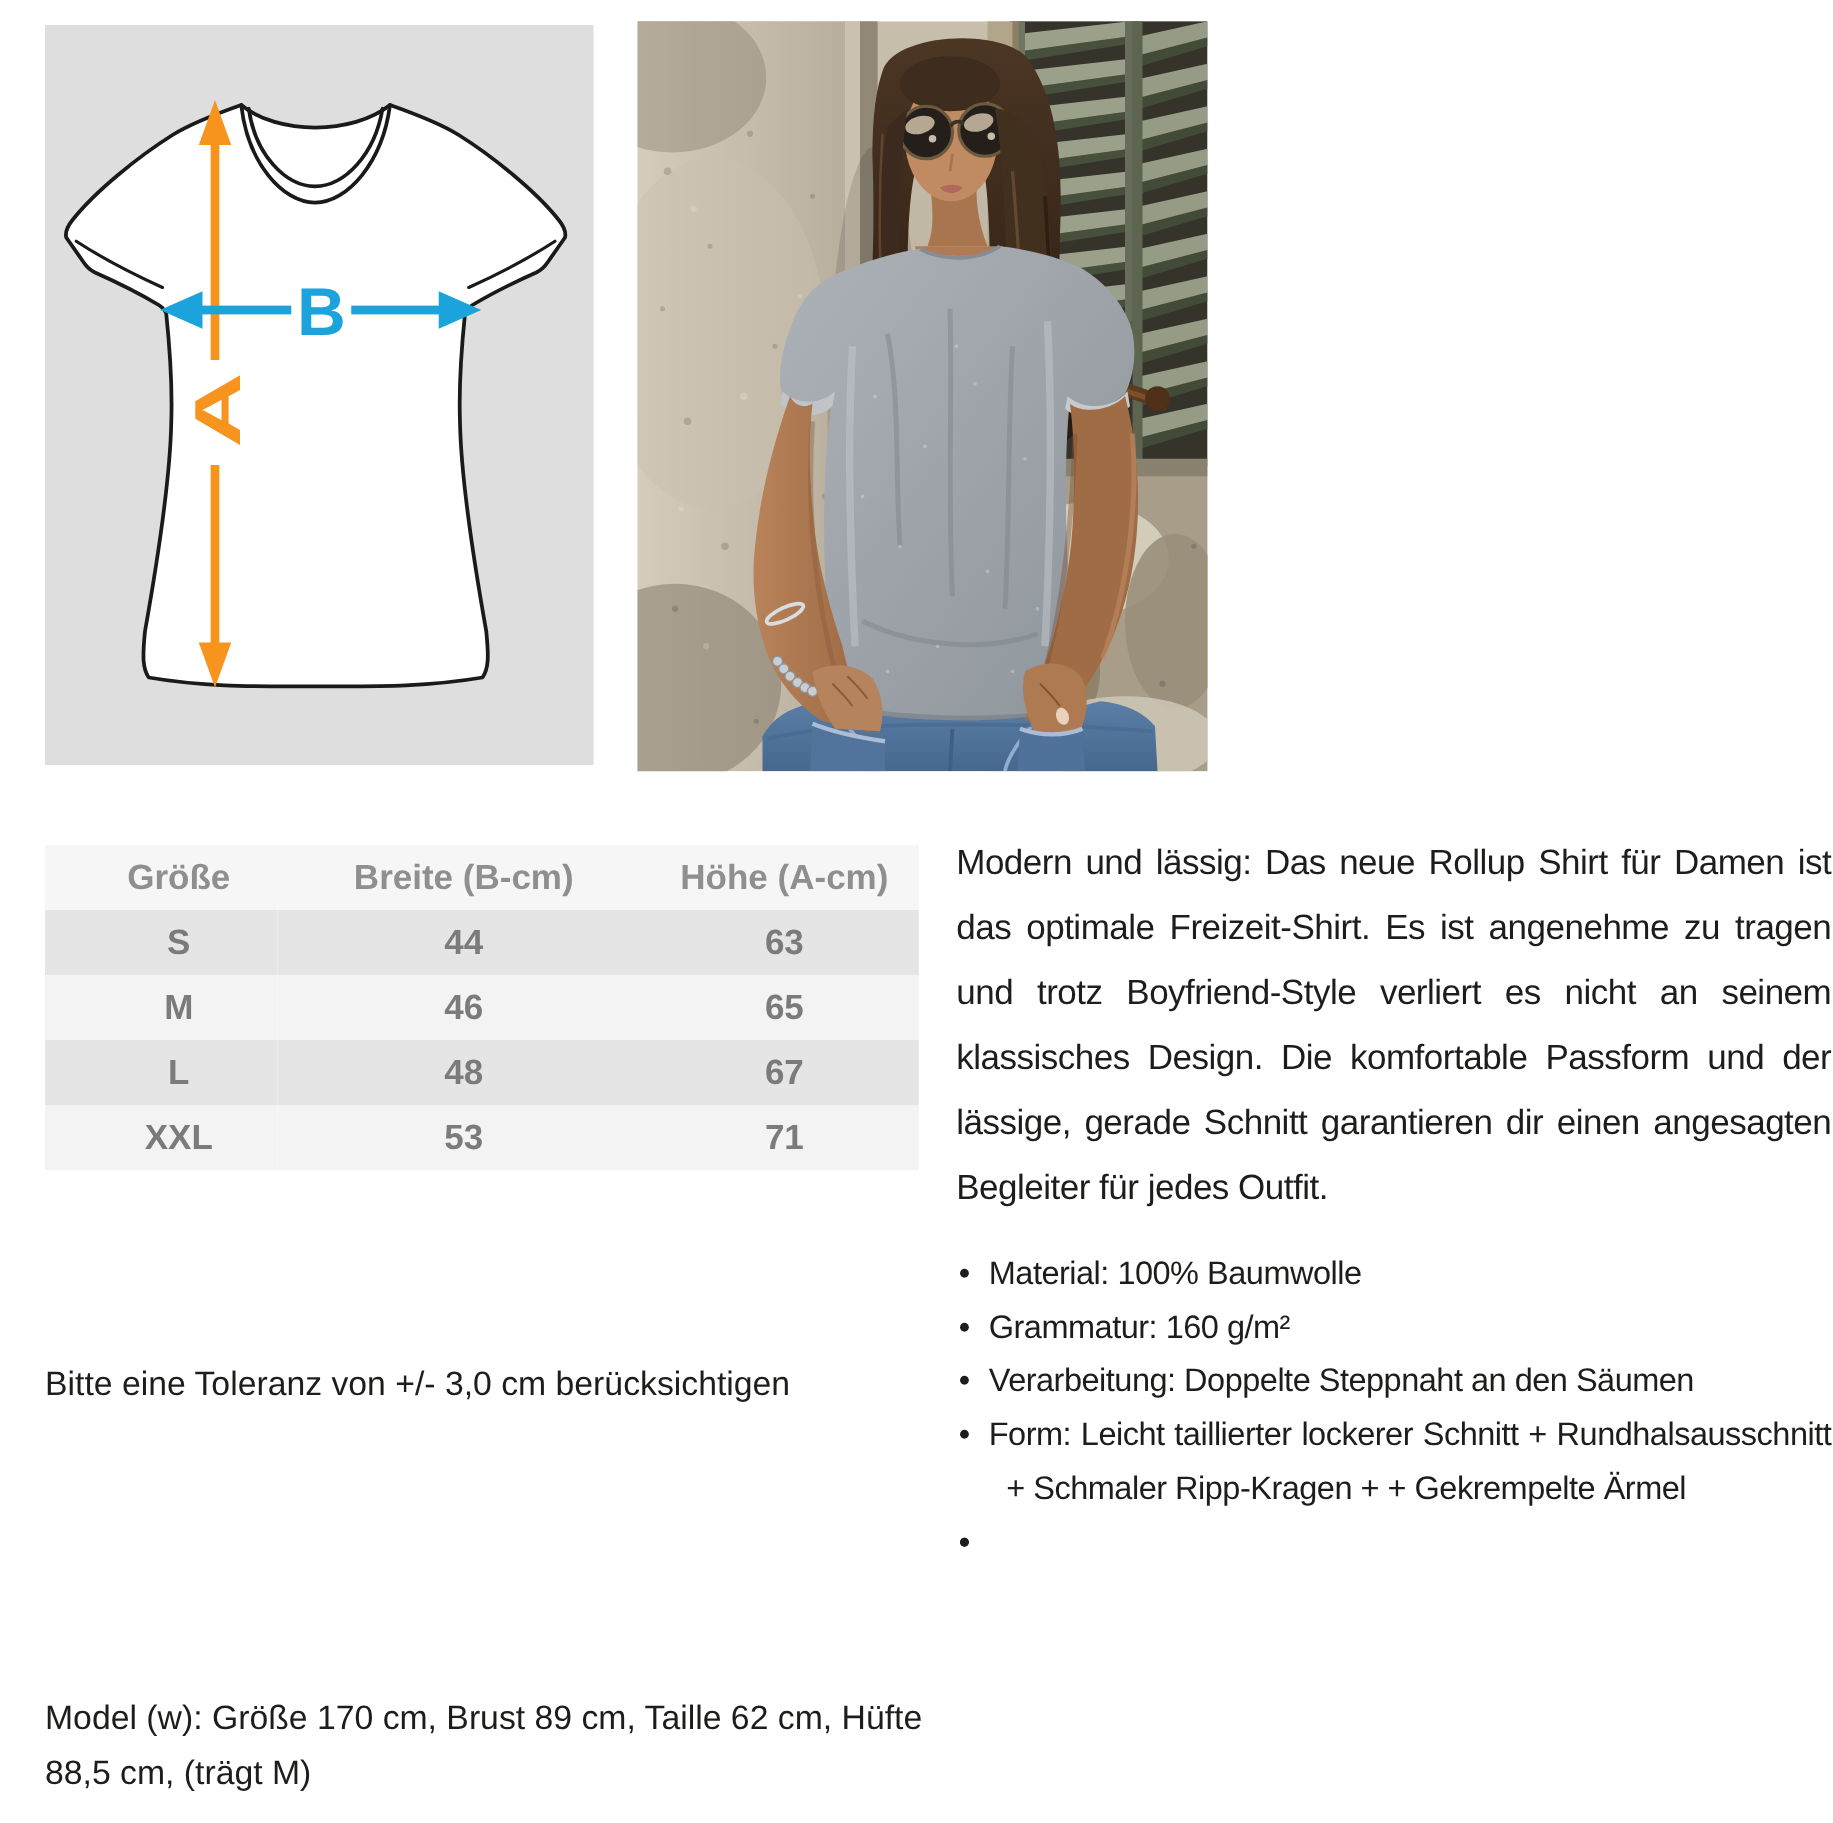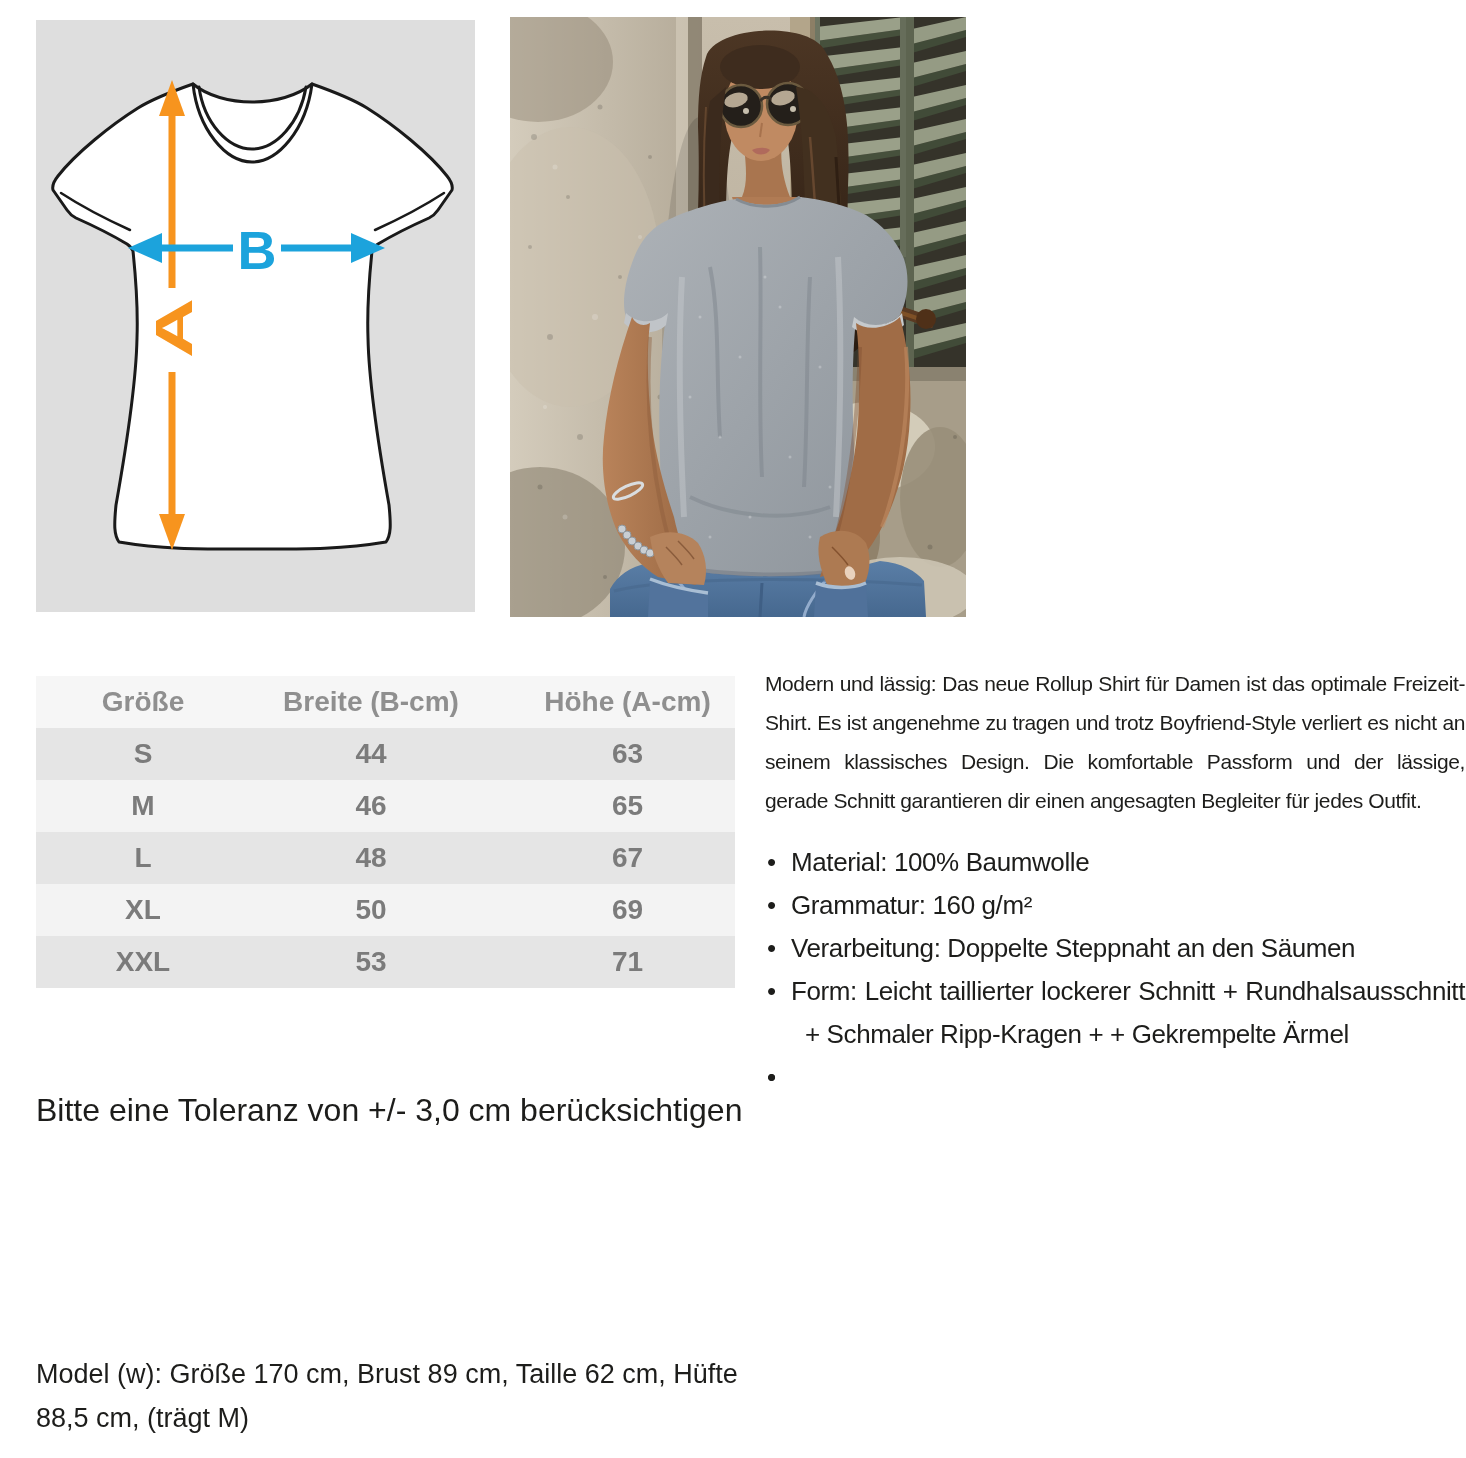--- a/index.html
+++ b/index.html
@@ -15,24 +15,24 @@
   .size-table{left:36px;top:676px;width:699px;border-collapse:collapse;table-layout:fixed;
               font-size:28px;}
   .size-table th,.size-table td{height:52px;padding:0 0 0 28px;text-align:center;font-weight:bold;
               vertical-align:middle;}
   .size-table col.c1{width:186px;} .size-table col.c2{width:270px;} .size-table col.c3{width:243px;}
   .size-table thead tr{background:#f6f6f6;color:#8f8f8f;}
   .size-table tbody tr{color:#7b7b7b;}
   .size-table tbody tr:nth-child(odd){background:#e5e5e5;}
   .size-table tbody tr:nth-child(even){background:#f3f3f3;}
 
-  .tolerance{left:36px;top:1092px;width:720px;font-size:32px;color:#1d1d1b;}
+  .tolerance{left:36px;top:1092px;width:720px;font-size:27px;color:#1d1d1b;}
 
   .right-col{left:765px;top:664px;width:700px;}
-  .description{font-size:21px;line-height:39px;letter-spacing:-0.4px;text-align:justify;
+  .description{font-size:28px;line-height:52px;letter-spacing:-0.4px;text-align:justify;
                color:#1d1d1b;hyphens:manual;}
   .features{list-style:none;margin:21px 0 0 0;padding:0;font-size:26px;line-height:43px;
             letter-spacing:-0.4px;color:#1d1d1b;}
   .features li{position:relative;padding-left:40px;text-indent:-14px;text-align:justify;hyphens:manual;}
   .features li .dot{position:absolute;left:2px;top:0;text-indent:0;font-size:26px;}
 
   .model-info{left:36px;top:1352px;width:724px;font-size:27px;line-height:44px;color:#1d1d1b;}
   .model-info b{font-weight:normal;}
 </style>
 </head>
@@ -388,25 +388,20 @@
         <td>M</td>
         <td>46</td>
         <td>65</td>
       </tr>
       <tr>
         <td>L</td>
         <td>48</td>
         <td>67</td>
       </tr>
       <tr>
-        <td>XL</td>
-        <td>50</td>
-        <td>69</td>
-      </tr>
-      <tr>
         <td>XXL</td>
         <td>53</td>
         <td>71</td>
       </tr>
     </tbody>
   </table>
 
   <div class="tolerance abs">Bitte eine Toleranz von +/- 3,0 cm berücksichtigen</div>
 
   <div class="right-col abs">

